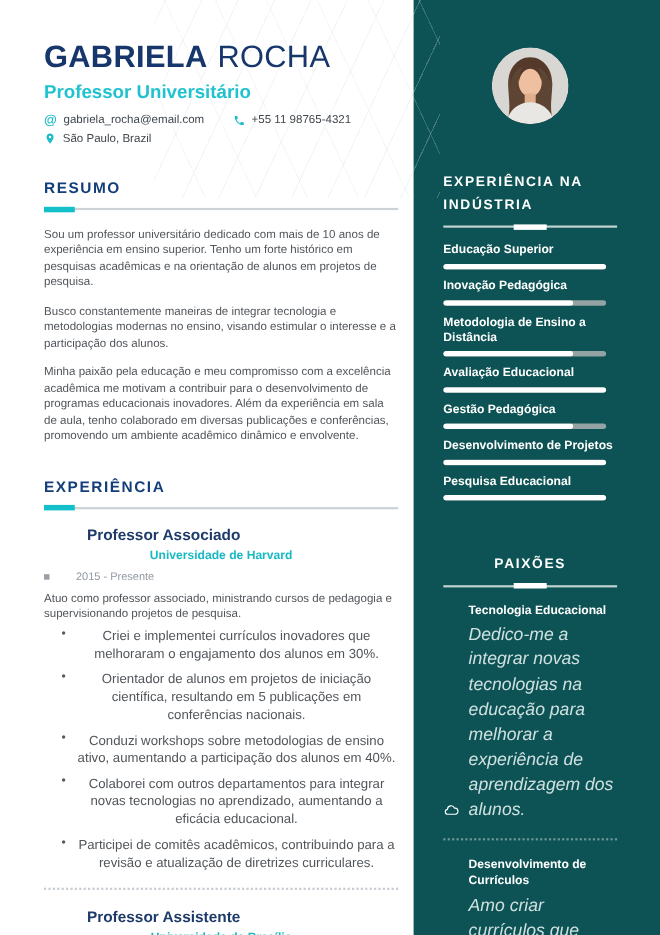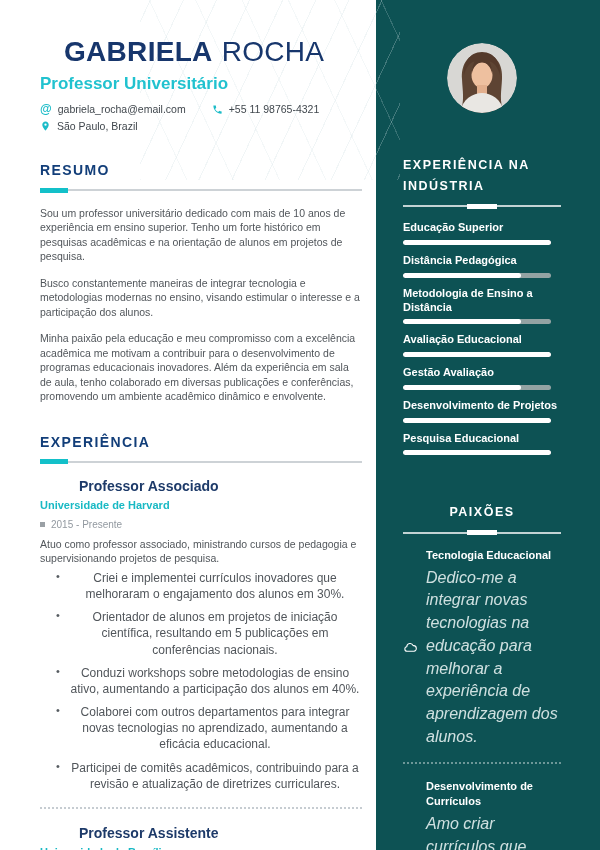--- a/index.html
+++ b/index.html
@@ -18,21 +18,21 @@
     background:
       repeating-linear-gradient(115deg, rgba(205,222,226,.28) 0 1px, transparent 1px 30px),
       repeating-linear-gradient(65deg, rgba(205,222,226,.22) 0 1px, transparent 1px 42px);
     pointer-events:none;
   }
 
   
   .main { width:376px; padding:38px 14px 20px 40px; position:relative; }
 
   h1 { font-size:28px; line-height:1; color:#17366c; letter-spacing:.3px; white-space:nowrap; }
-  h1 .fn { font-weight:800;margin-left:24px; }
+  h1 .fn { font-weight:800; }
   h1 .ln { font-weight:500; margin-left:9px;text-align:right; }
 
   .job-title { margin-top:8px; font-size:17px; font-weight:700; color:#21c2cf; }
 
   .contact { margin-top:8px; font-size:10.5px; color:#40474d; }
   .contact .row { display:flex; align-items:center; gap:26px; margin-top:4px; }
   .c-item { display:inline-flex; align-items:center; gap:6px; }
   .at-glyph { color:#1cbcc8; font-weight:700; font-size:12px; }
   .c-item svg { display:block; }
 
@@ -40,22 +40,22 @@
   h2.sec {
     font-size:14px; font-weight:700; letter-spacing:1.4px; color:#123e79;
   }
   .rule { position:relative; height:2px; background:#cdd2d6; margin:11px 0 15px; }
   .rule .accent { position:absolute; left:0; top:-1.5px; width:28px; height:5px; background:#13c0c9; }
 
   .para { font-size:10.5px; line-height:1.38; color:#51565b; margin-bottom:12px; }
 
   .job { margin-top:2px; }
   h3.jtitle { font-size:14px; font-weight:700; color:#1d3a69; margin-top:2px;padding-left:39px; }
-  .company { font-size:11px; font-weight:700; color:#19b9c4; margin-top:5px; }
-  .daterow { display:flex; align-items:center; gap:6px; margin-top:8px; }
+  .company { font-size:11px; font-weight:700; color:#19b9c4; margin-top:5px;text-align:center; }
+  .daterow { display:flex; align-items:center; gap:24px; margin-top:8px; }
   .datesq { width:5px; height:5px; background:#9aa0a5; display:inline-block; }
   .datetext { font-size:10px; color:#9299a0; }
   .jobsum { margin-top:7px; margin-bottom:4px; }
   ul.bullets { list-style:none; padding-left:16px; }
   ul.bullets li { position:relative; padding-left:12px; font-size:12px; line-height:1.35; color:#51565b; margin-bottom:7px;text-align:center; }
   ul.bullets li::before { content:"•"; position:absolute; left:0; top:-1px; color:#555b60; font-size:11px; }
 
   .dotted-divider { border-top:2px dotted #c6ccd1; margin:15px 0 16px; }
 
   
@@ -73,21 +73,21 @@
   }
   h2.side-sec.centered { text-align:center; margin-top:47px; }
   .side-rule { position:relative; height:2px; background:rgba(255,255,255,.75); margin:9px 0 14px; }
   .side-rule .accent { position:absolute; left:50%; transform:translateX(-50%); top:-1.5px; width:30px; height:5px; background:#fff; }
 
   .skill { margin-bottom:9px; }
   .skill-label { font-size:11px; font-weight:700; line-height:1.25; margin-bottom:5px; }
   .track { width:148px; height:5px; border-radius:3px; background:#93a3a3; overflow:hidden; }
   .fill { height:100%; background:#fff; border-radius:3px; }
 
-  .passion { display:flex; gap:8px; align-items:center; }
+  .passion { display:flex; gap:8px; align-items:flex-end; }
   .picon { width:15px; flex-shrink:0; margin-top:1px; }
   .ptitle { font-size:11px; font-weight:700; color:#fff; line-height:1.35; }
   .pdesc { margin-top:4px; font-size:16px; line-height:1.42; color:#cfe0e0;font-style:italic; }
   .dotted-divider.side { border-top:2px dotted rgba(255,255,255,.4); margin:14px 0 15px; }
 </style>
 </head>
 <body>
 
 <div class="page">
   <div class="deco"></div>
@@ -197,39 +197,39 @@
           <span class="accent"></span>
         </div>
       <div id="skills">
           <div class="skill">
             <div class="skill-label">Educação Superior</div>
             <div class="track">
               <div class="fill" style="width: 100%;"></div>
             </div>
           </div>
           <div class="skill">
-            <div class="skill-label">Distância Pedagógica</div>
+            <div class="skill-label">Inovação Pedagógica</div>
             <div class="track">
               <div class="fill" style="width: 80%;"></div>
             </div>
           </div>
           <div class="skill">
             <div class="skill-label">Metodologia de Ensino a Distância</div>
             <div class="track">
               <div class="fill" style="width: 80%;"></div>
             </div>
           </div>
           <div class="skill">
             <div class="skill-label">Avaliação Educacional</div>
             <div class="track">
               <div class="fill" style="width: 100%;"></div>
             </div>
           </div>
           <div class="skill">
-            <div class="skill-label">Gestão Avaliação</div>
+            <div class="skill-label">Gestão Pedagógica</div>
             <div class="track">
               <div class="fill" style="width: 80%;"></div>
             </div>
           </div>
           <div class="skill">
             <div class="skill-label">Desenvolvimento de Projetos</div>
             <div class="track">
               <div class="fill" style="width: 100%;"></div>
             </div>
           </div>

